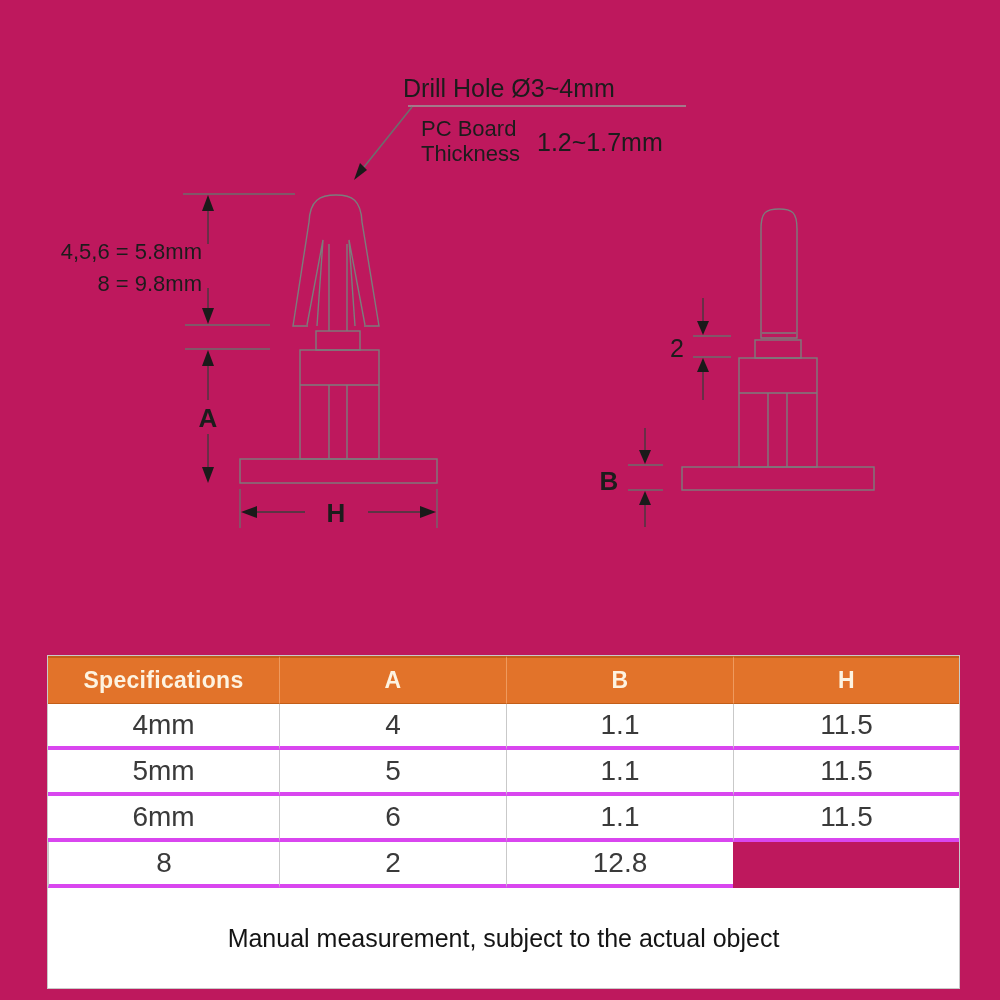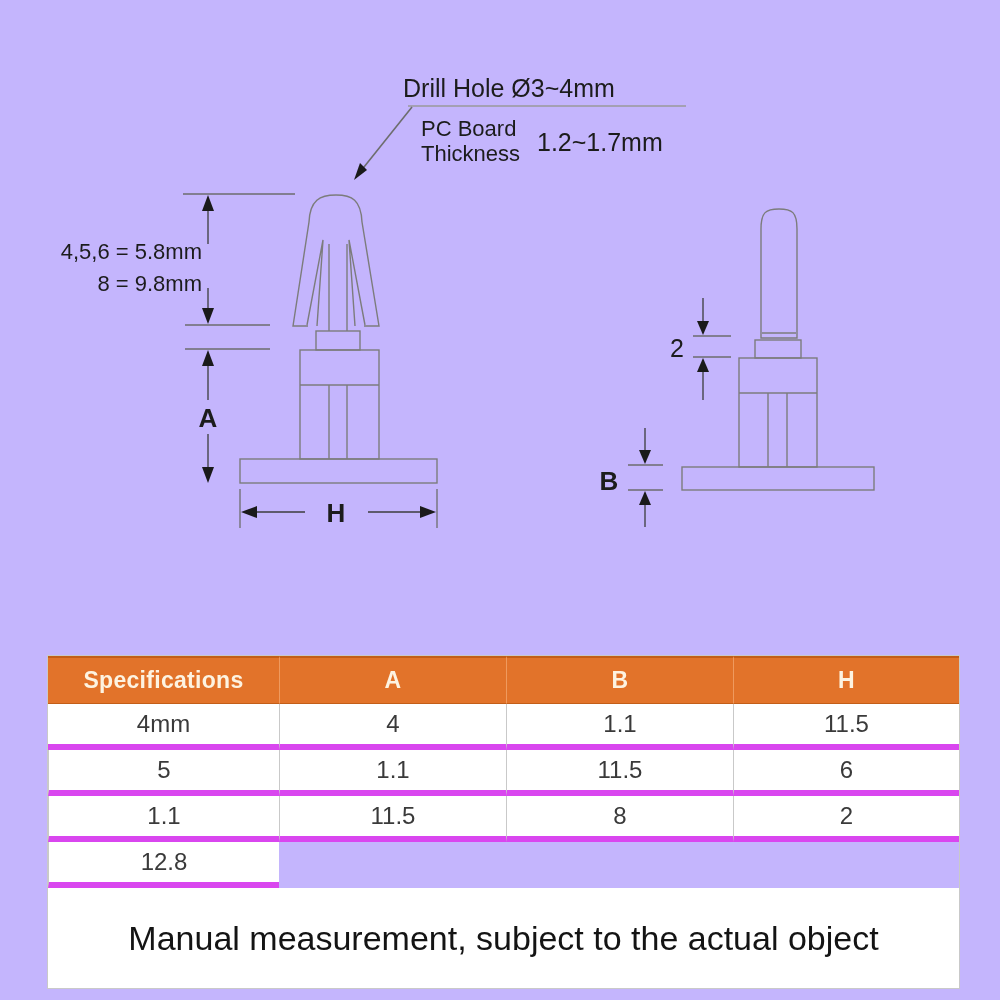--- a/index.html
+++ b/index.html
@@ -1,17 +1,17 @@
 <!DOCTYPE html>
 <html><head>
 <meta charset="utf-8">
 <style>
   html,body{margin:0;padding:0;background:#ffffff;}
   .page{
-    position:relative;width:1000px;height:1000px;background:#c4b5fd;
+    position:relative;width:1000px;height:1000px;background:#be185d;
     font-family:"Liberation Sans", sans-serif;overflow:hidden;
   }
   .diagram-svg{position:absolute;left:0;top:0;}
 
   
   .spec-table{
     position:absolute;left:47px;top:655px;width:913px;
     border:1px solid #c9c9c9;box-sizing:border-box;
     display:grid;grid-template-columns:231px 227px 227px 226px;
   }
@@ -19,28 +19,28 @@
     display:flex;align-items:center;justify-content:center;
     box-sizing:border-box;background:#ffffff;
   }
   .head{
     height:48px;background:#e2732a;color:#fdf3e1;
     font-size:23px;font-weight:bold;letter-spacing:.3px;
     border-top:2px solid #c35e18;border-bottom:1px solid #c35e18;
   }
   .head + .head{border-left:1px solid #ef9a5e;}
   .datacell{
-    height:46px;color:#3a3a3a;font-size:24px;
-    border-bottom:6px solid #d946ef;
+    height:46px;color:#3a3a3a;font-size:28px;
+    border-bottom:4px solid #d946ef;
   }
   .datacell.colsep{border-left:1px solid #c9c9c9;}
   .note-row{
     grid-column:1 / span 4;height:100px;
     display:flex;align-items:center;justify-content:center;
-    color:#141414;font-size:34px;background:#ffffff;
+    color:#141414;font-size:25px;background:#ffffff;
   }
   text{fill:#1c1c1c;}
 </style>
 </head>
 <body>
 
 <div class="page">
 
   <svg class="diagram-svg" width="1000" height="648" viewBox="0 0 1000 648">
 
@@ -143,24 +143,26 @@
     <div class="cell head">Specifications</div>
     <div class="cell head">A</div>
     <div class="cell head">B</div>
     <div class="cell head">H</div>
 
     <div class="cell datacell">4mm</div>
     <div class="cell datacell colsep">4</div>
     <div class="cell datacell colsep">1.1</div>
     <div class="cell datacell colsep">11.5</div>
 
+    <div class="cell datacell">5mm</div>
     <div class="cell datacell colsep">5</div>
     <div class="cell datacell colsep">1.1</div>
     <div class="cell datacell colsep">11.5</div>
 
+    <div class="cell datacell">6mm</div>
     <div class="cell datacell colsep">6</div>
     <div class="cell datacell colsep">1.1</div>
     <div class="cell datacell colsep">11.5</div>
 
     <div class="cell datacell colsep">8</div>
     <div class="cell datacell colsep">2</div>
     <div class="cell datacell colsep">12.8</div>
 
     <div class="note-row">Manual measurement, subject to the actual object</div>
   </div>

